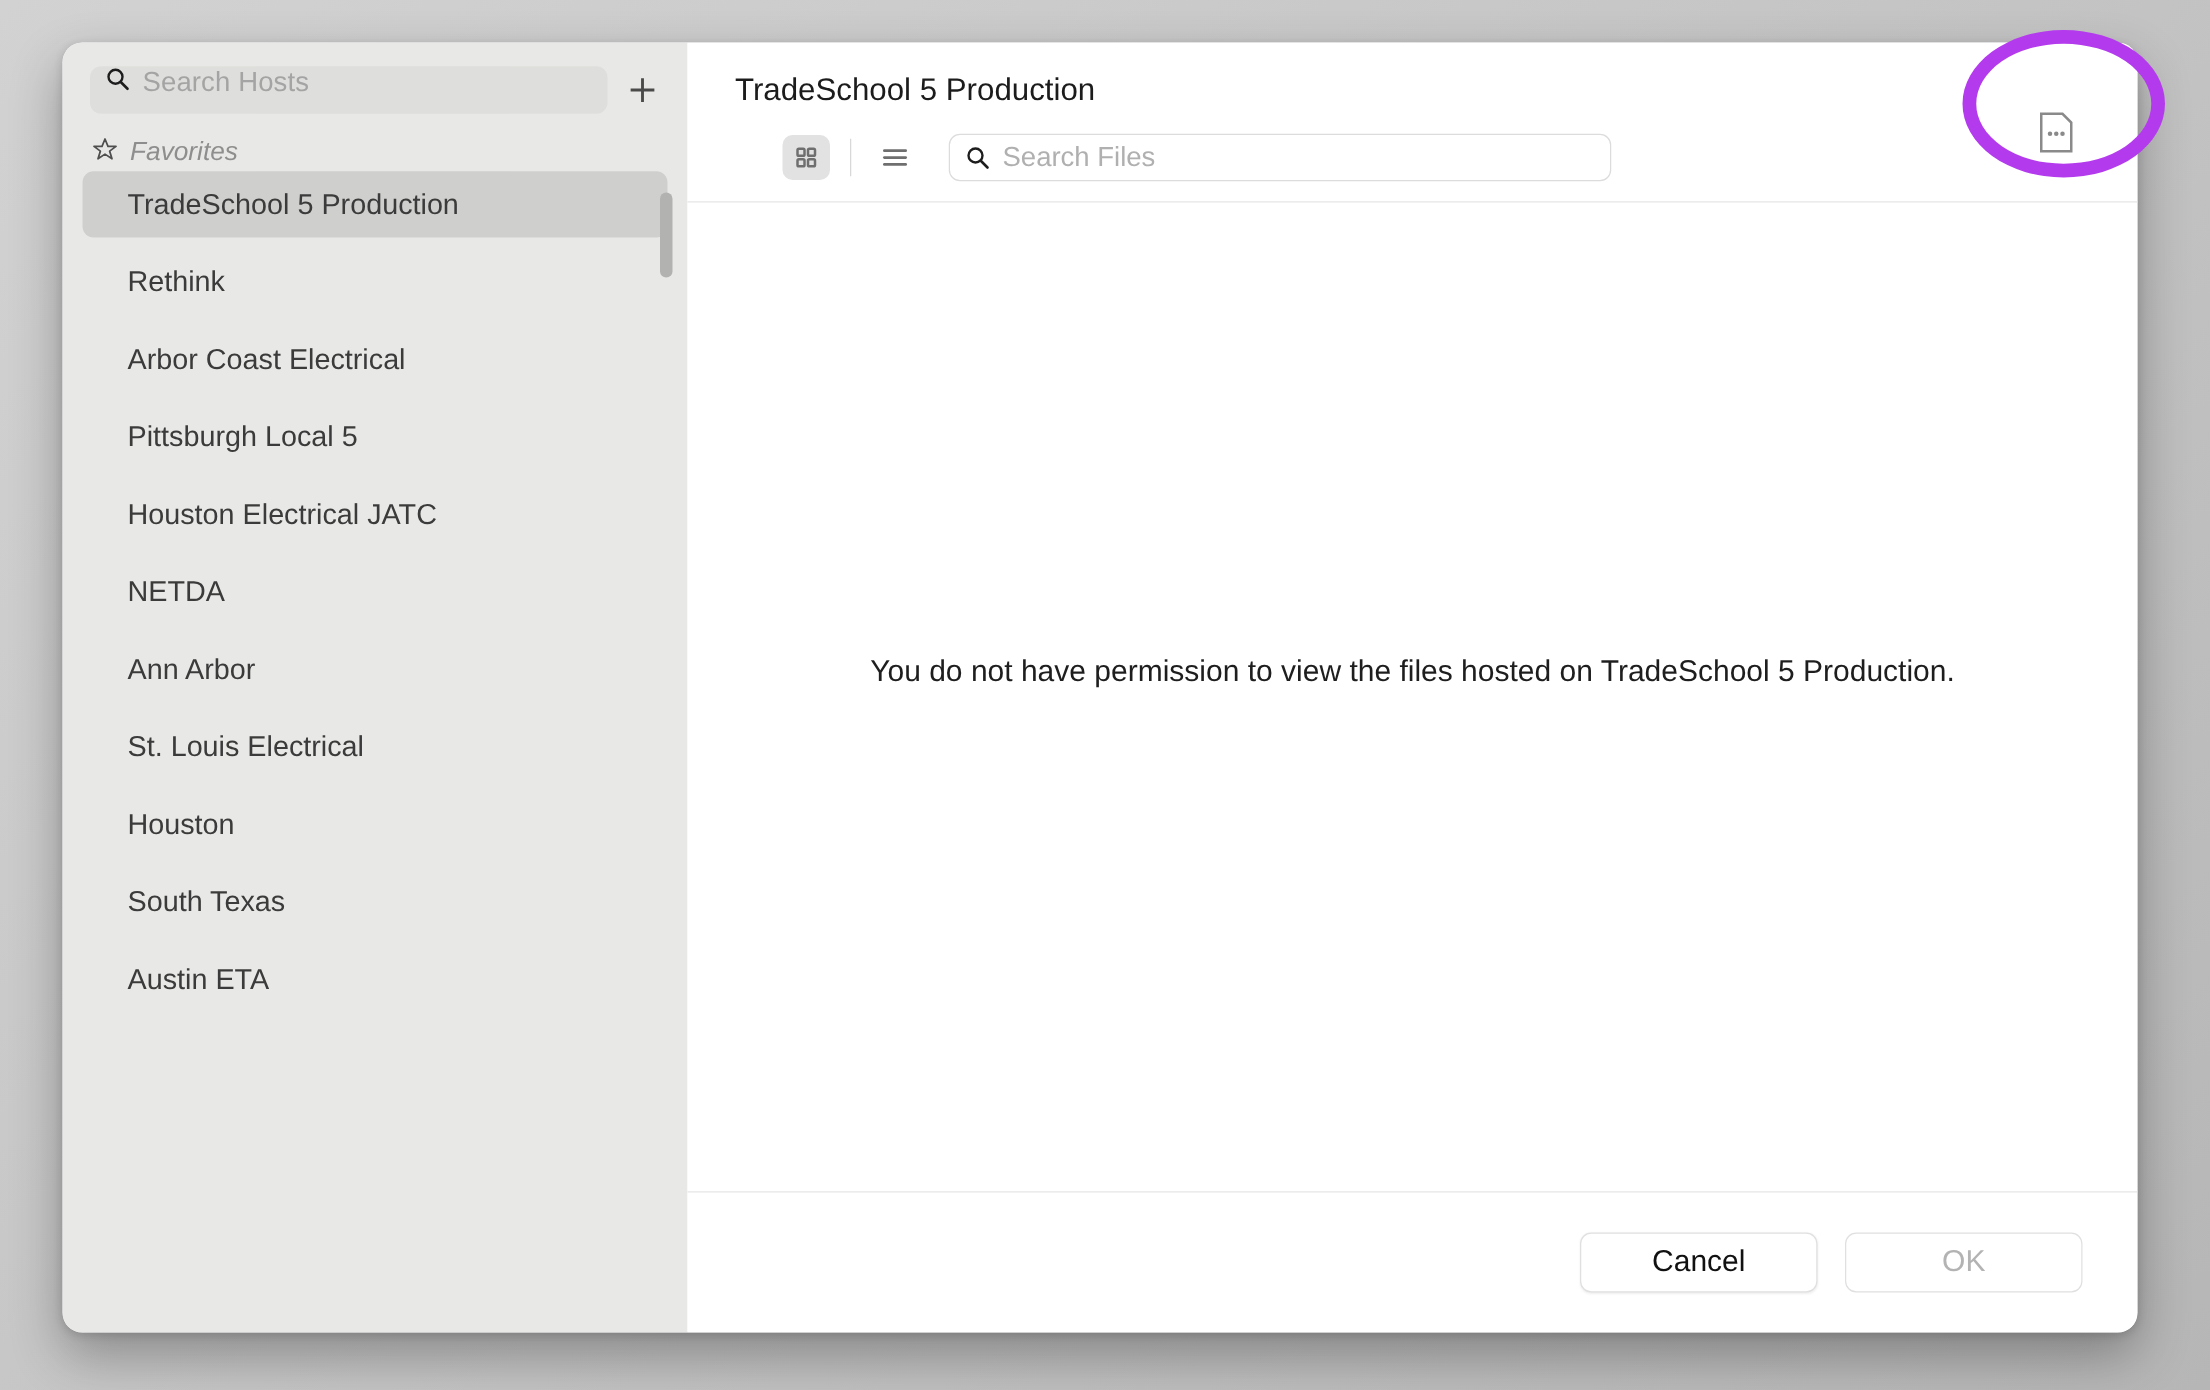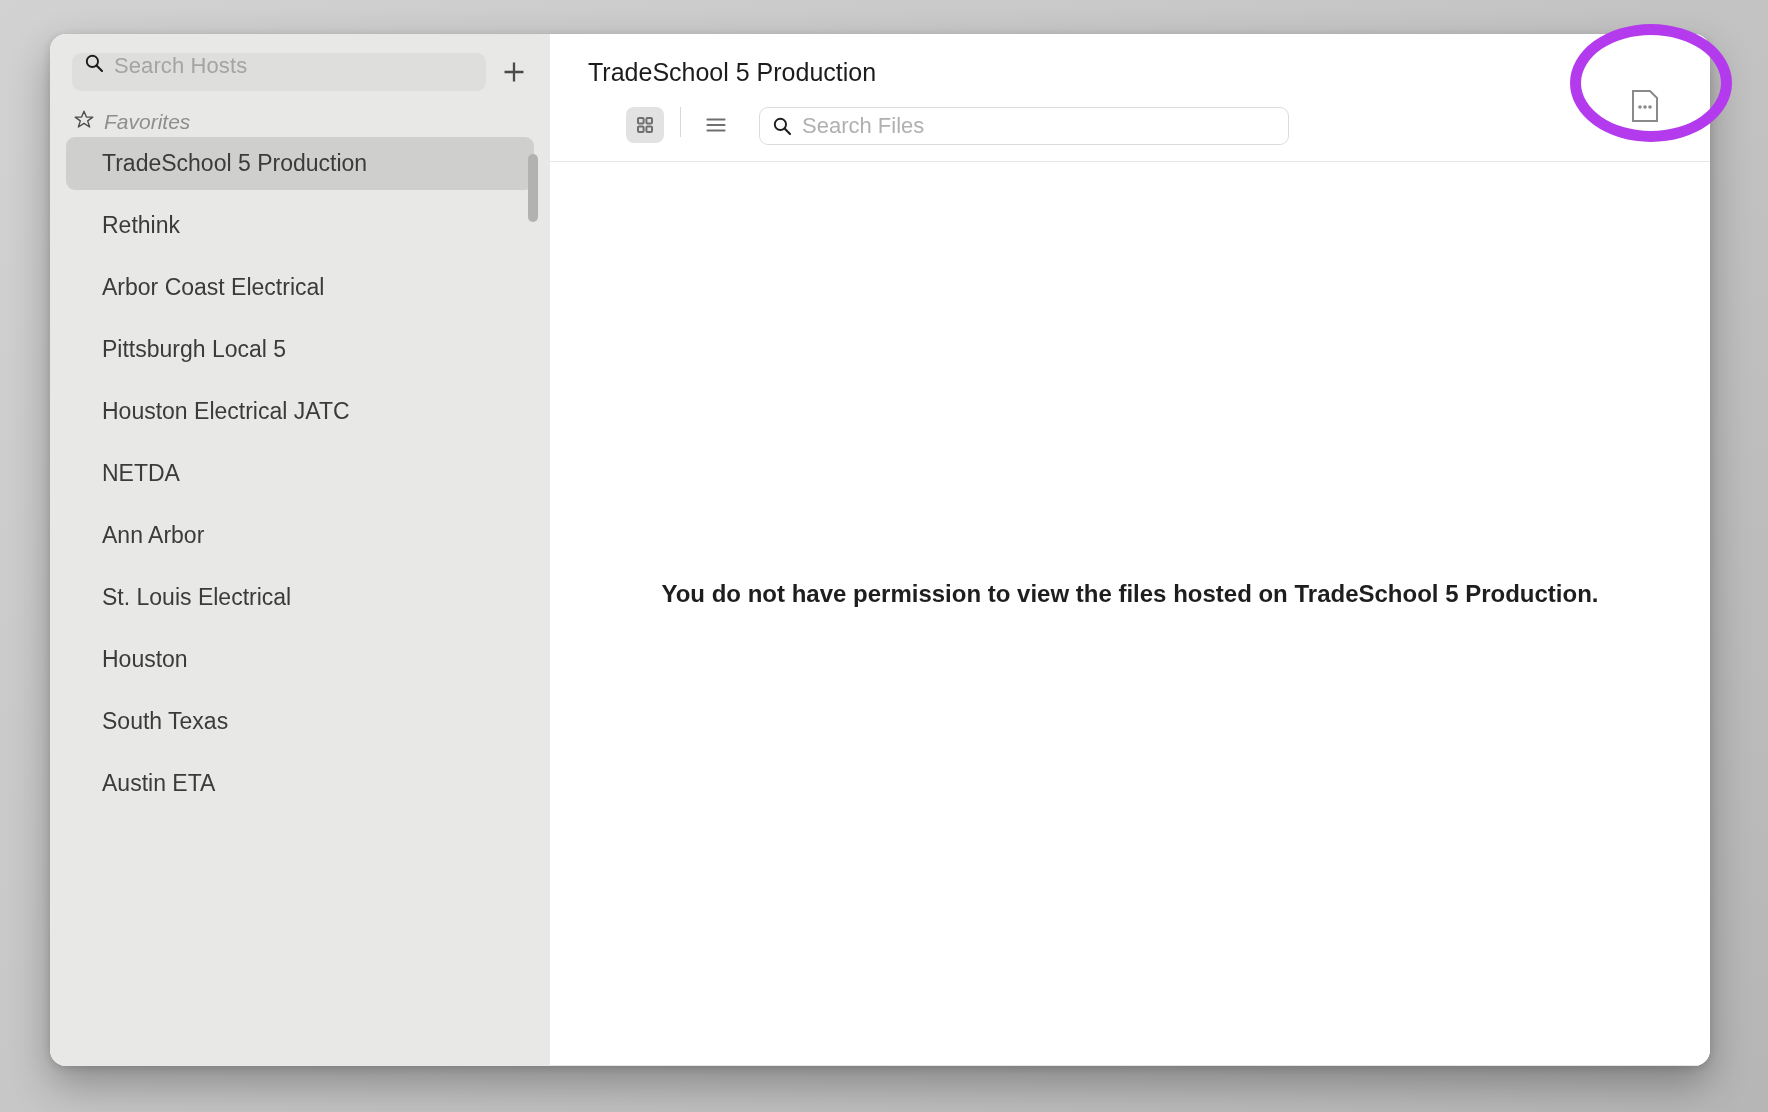--- a/index.html
+++ b/index.html
@@ -156,20 +156,21 @@
     padding: 26px 0 0 38px;
     flex: 0 0 auto;
   }
   .main-title {
     font-size: 25px;
     color: #1c1c1c;
     line-height: 1;
   }
   .toolbar {
     display: flex;
+    align-items: center;
     padding: 22px 0 16px 38px;
   }
   .view-btn {
     width: 38px;
     height: 36px;
     border-radius: 8px;
     display: flex;
     align-items: center;
     justify-content: center;
     cursor: pointer;
@@ -223,21 +224,20 @@
     background: #e6e6e6;
     width: 100%;
   }
 
   .main-body {
     flex: 1 1 auto;
     display: flex;
     align-items: center;
     justify-content: center;
     position: relative;
-    font-weight: bold;
   }
   .empty-msg {
     font-size: 24px;
     color: #1e1e1e;
     text-align: center;
     position: relative;
     top: -20px;
   }
 
   .ftr-divider {
@@ -407,16 +407,20 @@
     </div>
 
     <div class="hdr-divider"></div>
 
     <div class="main-body">
       <div class="empty-msg">You do not have permission to view the files hosted on TradeSchool 5 Production.</div>
     </div>
 
     <div class="ftr-divider"></div>
 
+    <div class="footer">
+      <div class="btn cancel">Cancel</div>
+      <div class="btn ok">OK</div>
+    </div>
   </div>
 </div>
 
 <div class="annot-circle"></div>
 
 </body></html>

